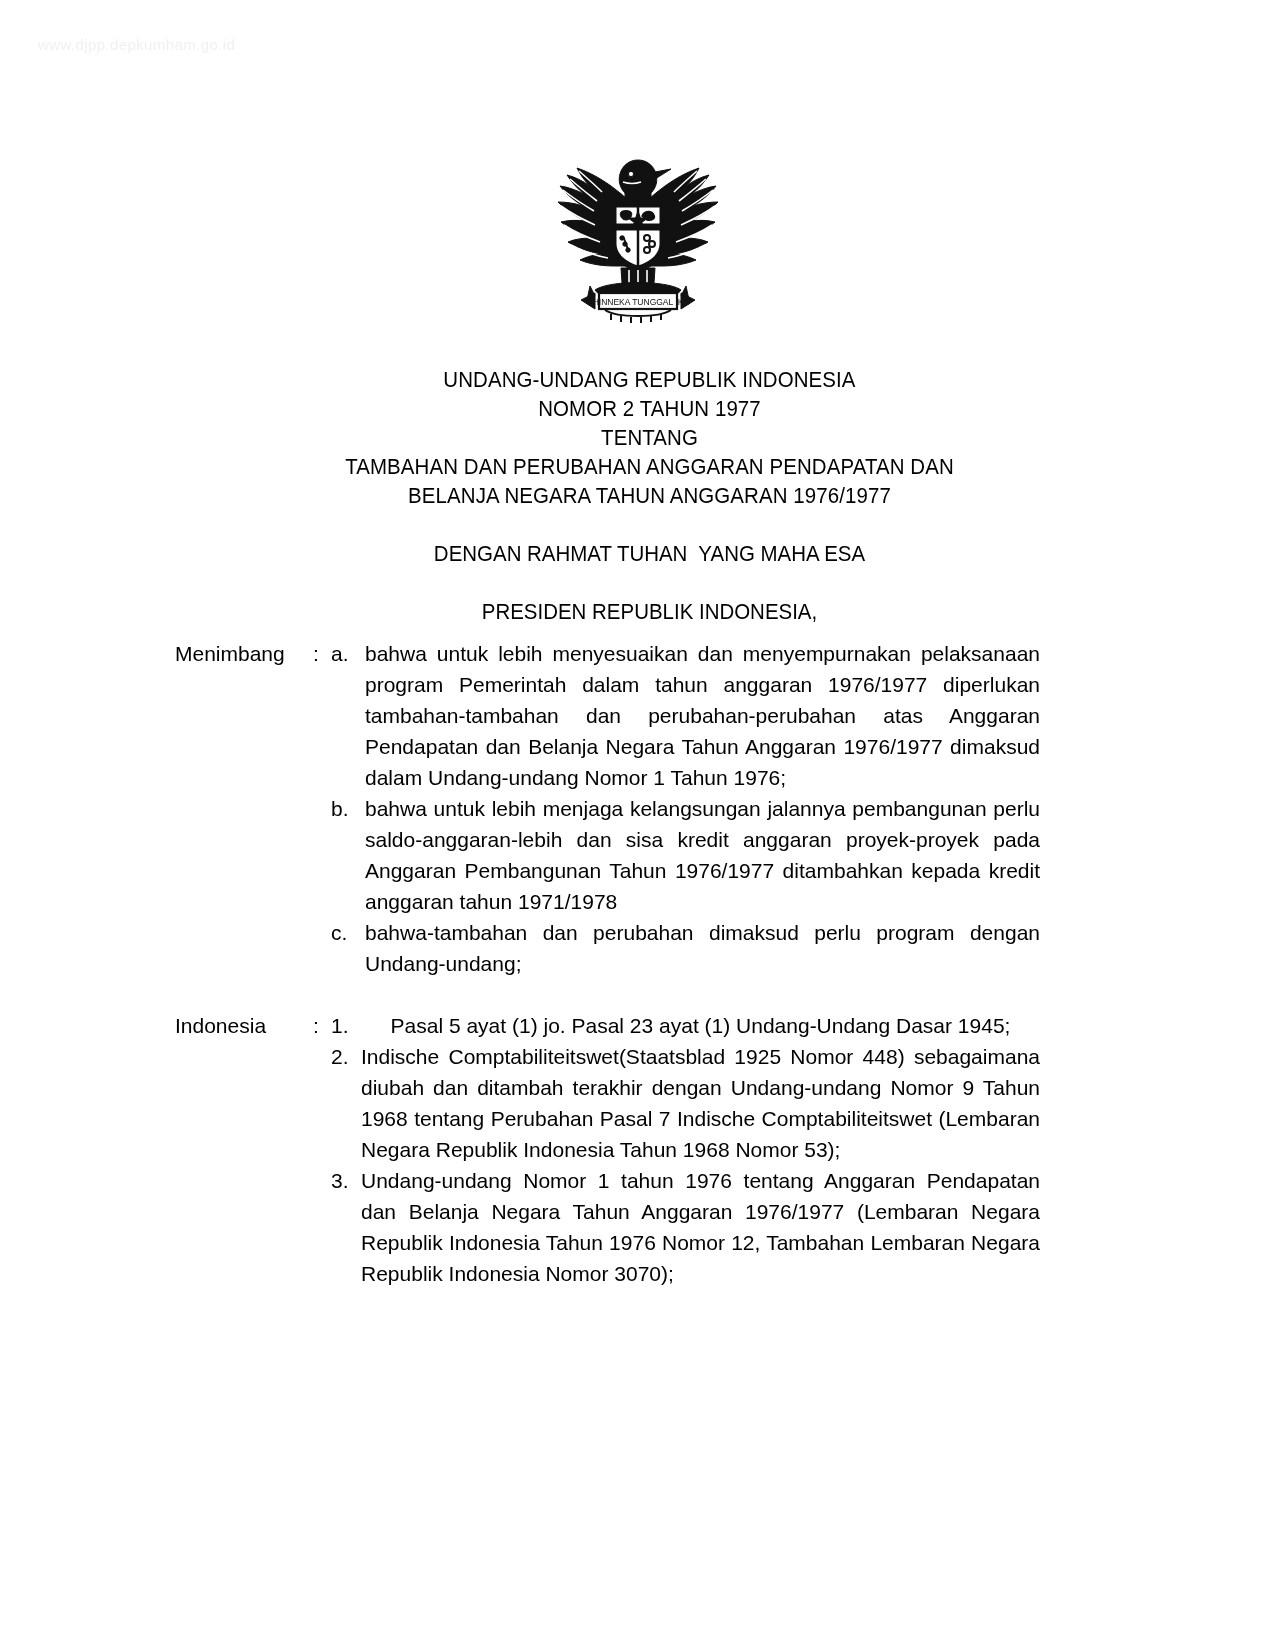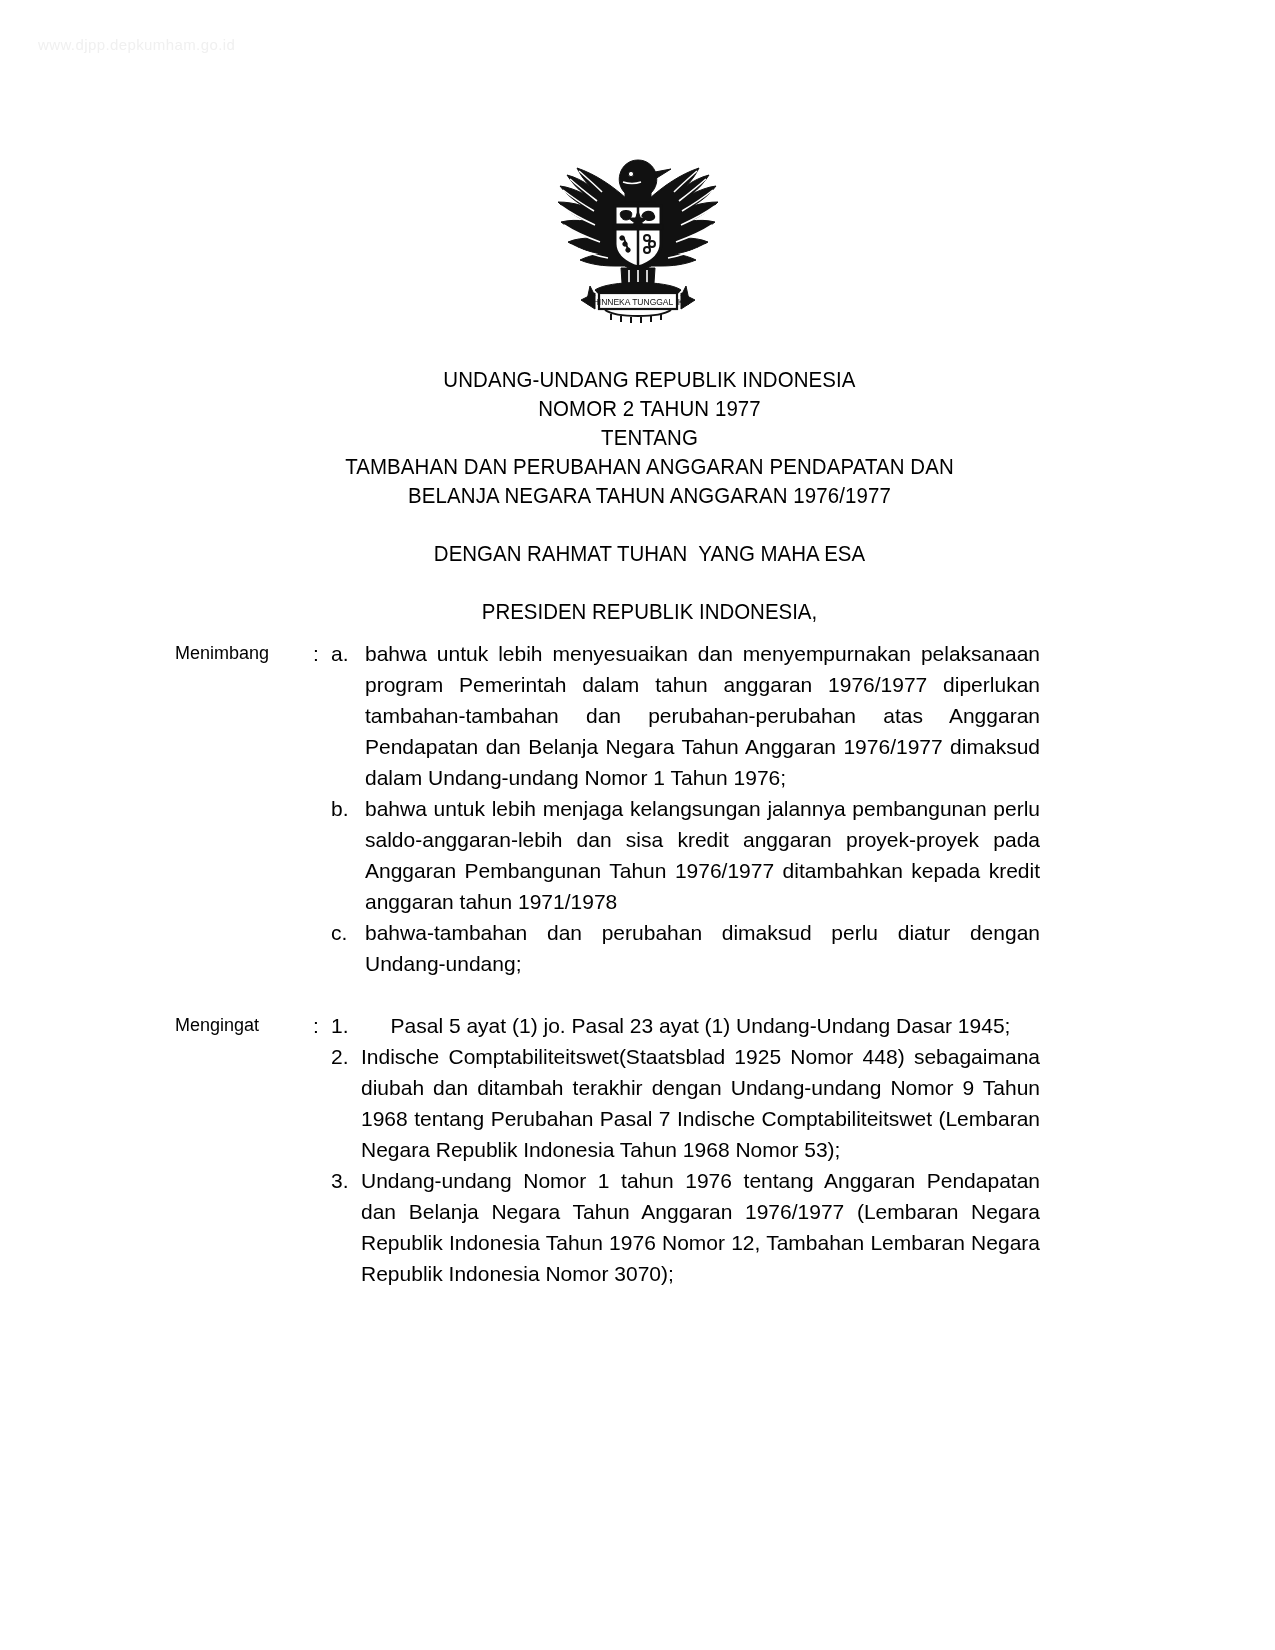--- a/index.html
+++ b/index.html
@@ -84,21 +84,21 @@
     line-height: 31px;
   }
   .clause {
     display: flex;
     align-items: flex-start;
   }
 
   .lbl {
     flex: 0 0 auto;
     white-space: nowrap;
-    font-size: 18px;
+    font-size: 21px;
     line-height: 31px;
     transform-origin: left top;
   }
   .lbl-menimbang { width: 138px; }
   .lbl-mengingat { width: 138px; }
   .colon {
     flex: 0 0 auto;
     width: 18px;
     text-align: left;
   }
@@ -230,30 +230,30 @@
           <div class="itemtext">bahwa untuk lebih menyesuaikan dan menyempurnakan pelaksanaan program Pemerintah dalam tahun anggaran 1976/1977 diperlukan tambahan-tambahan dan perubahan-perubahan atas Anggaran Pendapatan dan Belanja Negara Tahun Anggaran 1976/1977 dimaksud dalam Undang-undang Nomor 1 Tahun 1976;</div>
         </div>
 
         <div class="item">
           <div class="marker">b.</div>
           <div class="itemtext">bahwa untuk lebih menjaga kelangsungan jalannya pembangunan perlu saldo-anggaran-lebih dan sisa kredit anggaran proyek-proyek pada Anggaran Pembangunan Tahun 1976/1977 ditambahkan kepada kredit anggaran tahun 1971/1978</div>
         </div>
 
         <div class="item">
           <div class="marker">c.</div>
-          <div class="itemtext">bahwa-tambahan dan perubahan dimaksud perlu diatur dengan Undang-undang;</div>
+          <div class="itemtext">bahwa-tambahan dan perubahan dimaksud perlu program dengan Undang-undang;</div>
         </div>
 
       </div>
     </div>
 
     <div class="gap-block"></div>
 
     <div class="clause">
-      <div class="lbl lbl-mengingat">Mengingat</div>
+      <div class="lbl lbl-mengingat">Indonesia</div>
       <div class="colon">:</div>
       <div class="items">
 
         <div class="item">
           <div class="marker num">1.</div>
           <div class="itemtext nojust">Pasal 5 ayat (1) jo. Pasal 23 ayat (1) Undang-Undang Dasar 1945;</div>
         </div>
 
         <div class="item">
           <div class="marker num">2.</div>

